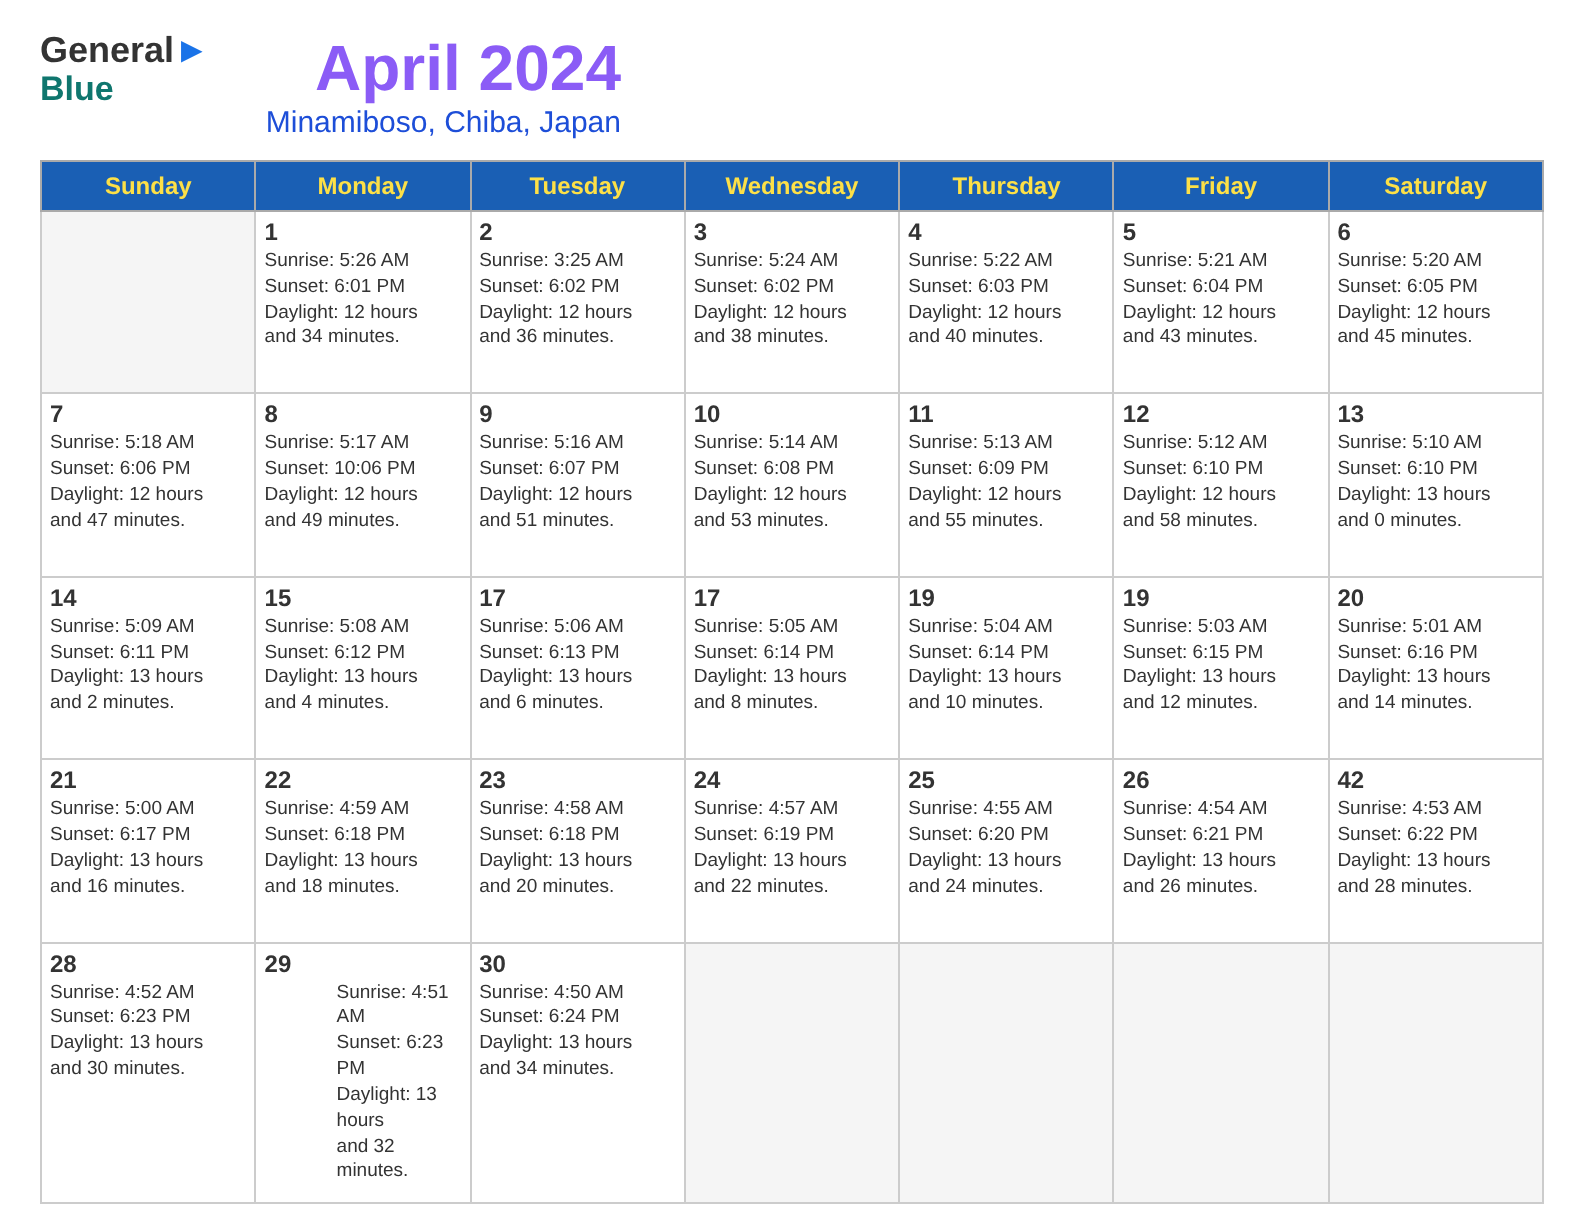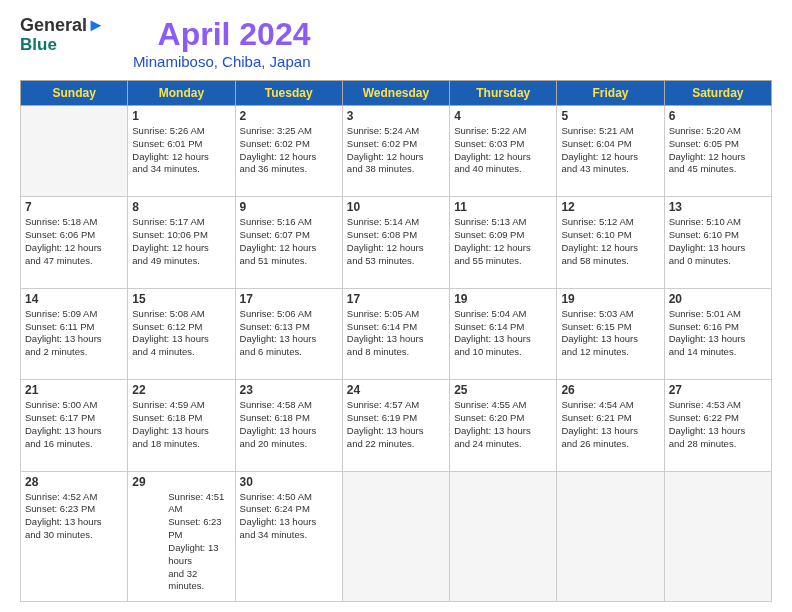--- a/index.html
+++ b/index.html
@@ -300,21 +300,21 @@
 and 24 minutes.</div>
           </td>
           <td>
             <span class="day-num">26</span>
             <div class="day-info" style="white-space: pre-line;">Sunrise: 4:54 AM
 Sunset: 6:21 PM
 Daylight: 13 hours
 and 26 minutes.</div>
           </td>
           <td>
-            <span class="day-num">27</span>
+            <span class="day-num">42</span>
             <div class="day-info" style="white-space: pre-line;">Sunrise: 4:53 AM
 Sunset: 6:22 PM
 Daylight: 13 hours
 and 28 minutes.</div>
           </td>
         </tr>
         <tr class="week-row">
           <td>
             <span class="day-num">28</span>
             <div class="day-info" style="white-space: pre-line;">Sunrise: 4:52 AM

